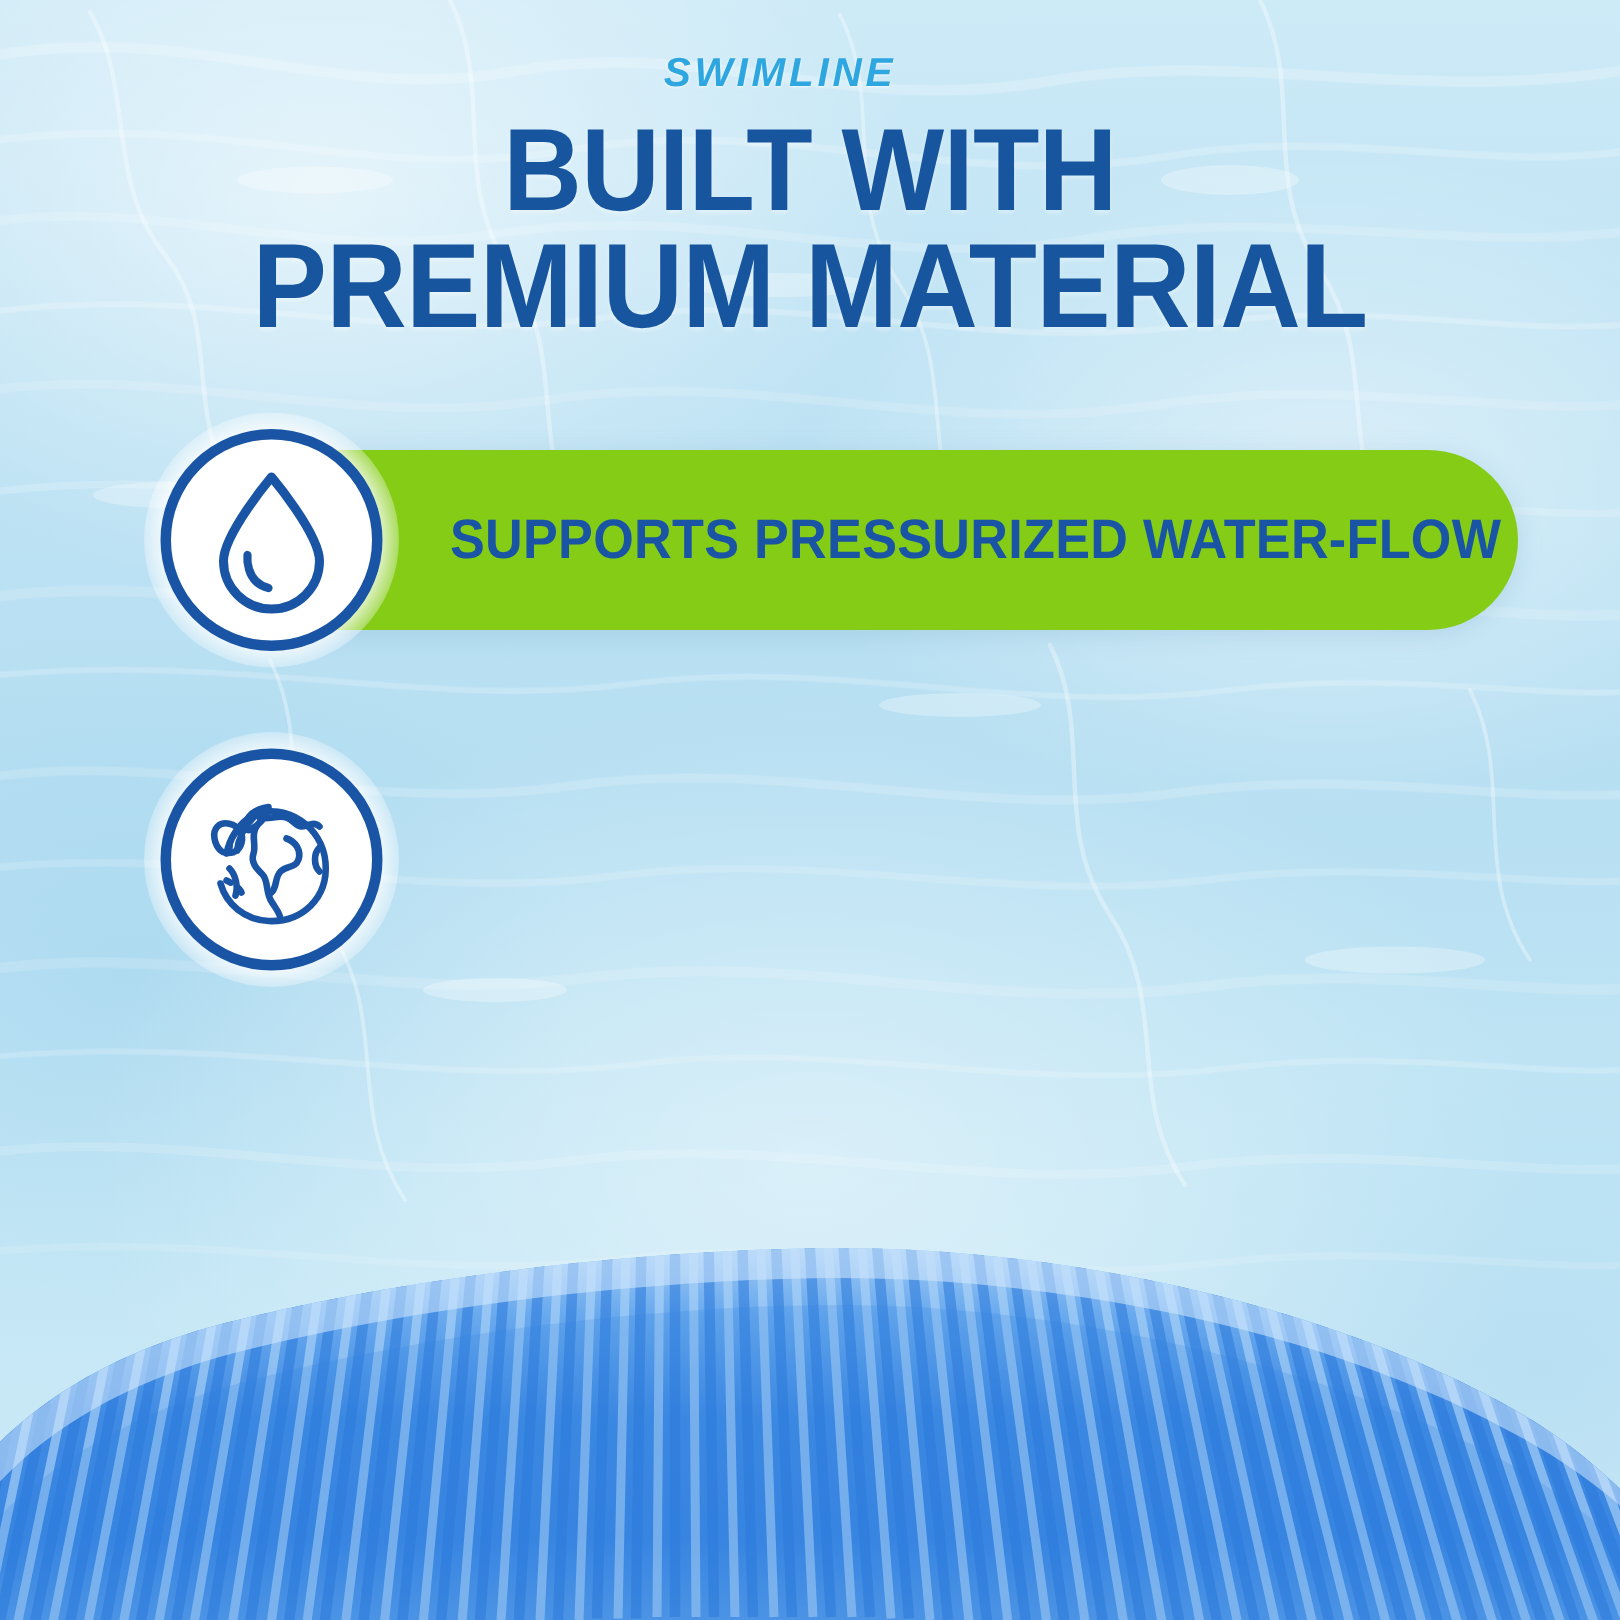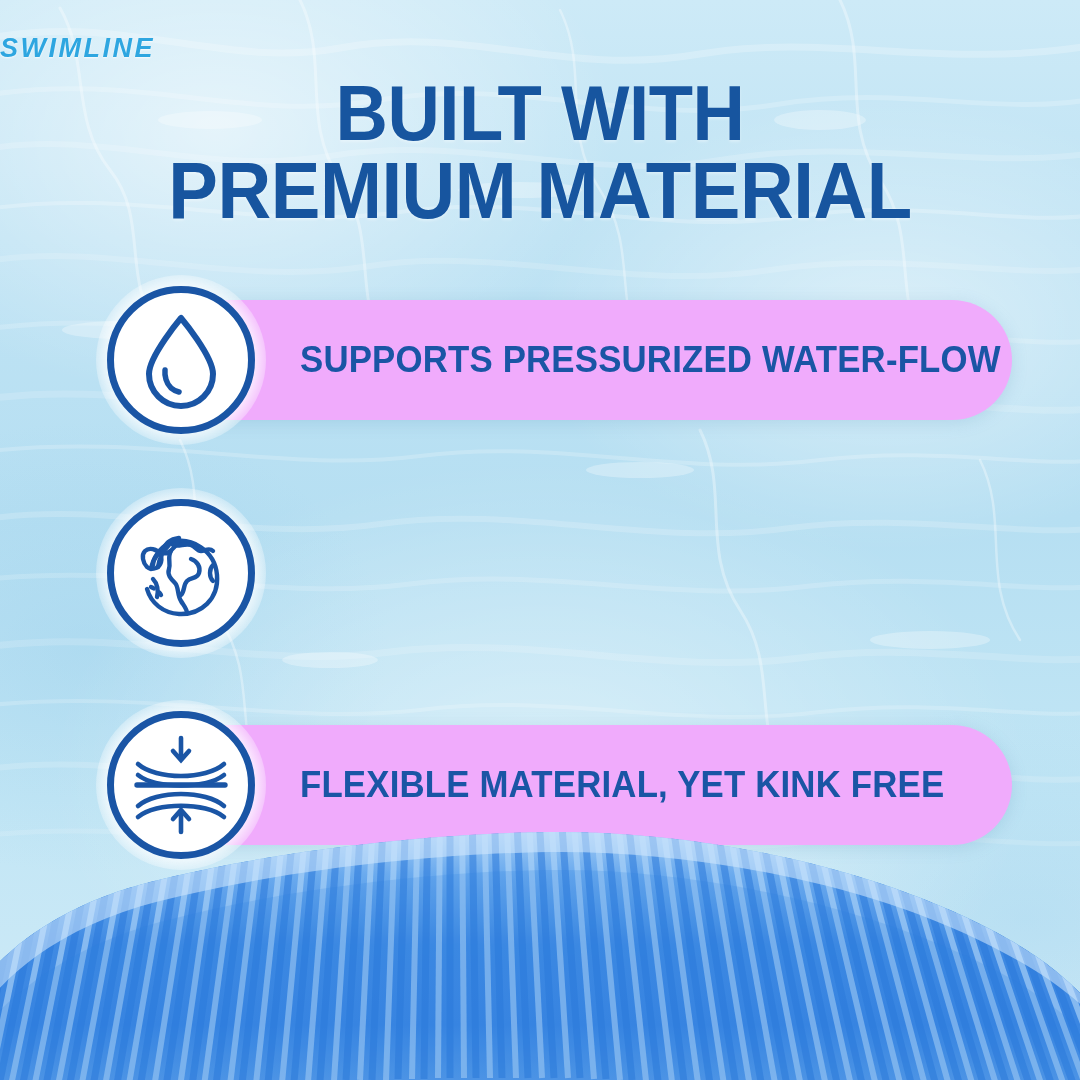--- a/index.html
+++ b/index.html
@@ -42,20 +42,21 @@
     opacity: .85;
   }
   .caustics svg { display:block; width:100%; height:100%; }
 
   
   .logo {
     position: absolute;
     top: 33px;
     left: 0;
     width: 1040px;
+    text-align: center;
     font-size: 27px;
     font-weight: bold;
     font-style: italic;
     letter-spacing: 2.5px;
     color: #2ea6e0;
     text-shadow: 0 1px 2px rgba(255,255,255,.75);
   }
 
   
   .headline {
@@ -85,21 +86,21 @@
   .feature-row.r1 { top: 275px; }
   .feature-row.r2 { top: 488px; }
   .feature-row.r3 { top: 700px; }
 
   .pill {
     position: absolute;
     left: 24px;
     top: 25px;
     width: 892px;
     height: 120px;
-    background: #f0abfc;
+    background: #84cc16;
     border-radius: 60px;
     box-shadow: 0 3px 16px rgba(90,150,185,.22);
   }
   .pill-label {
     position: absolute;
     left: 180px;
     right: 34px;
     top: 0;
     height: 120px;
     display: flex;
@@ -235,41 +236,20 @@
           <path d="M18 46 C14 42 12 34 16 30 C20 26 28 28 31 33 C34 38 32 45 27 47 C24 48 20 48 18 46 Z"></path>
           <path d="M30 32 C26 36 24 40 24 44"></path>
           <path d="M34 30 C36 22 42 18 50 17 C48 24 44 29 38 32 C36 33 35 32 34 30 Z"></path>
           <path d="M40 24 C34 30 30 38 29 46"></path>
           <path d="M22 66 C26 68 30 70 32 74" stroke-dasharray="3 7"></path>
         </g>
       </svg>
     </div>
   </div>
 
-  <div class="feature-row r3">
-    <div class="pill">
-      <div class="pill-label">FLEXIBLE MATERIAL, YET KINK FREE</div>
-    </div>
-    <div class="icon-halo"></div>
-    <div class="icon-circle">
-      <svg width="106" height="106" viewBox="0 0 106 106" xmlns="http://www.w3.org/2000/svg">
-        <g fill="none" stroke="#1a55a5" stroke-width="4.6" stroke-linecap="round">
-          <path d="M53 6 L53 26"></path>
-          <path d="M45 19 L53 28 L61 19"></path>
-          <path d="M10 32 C28 48 78 48 96 32"></path>
-          <path d="M10 43 C28 57 78 57 96 43"></path>
-          <path d="M9 53 L97 53" stroke-width="5.4"></path>
-          <path d="M10 74 C28 58 78 58 96 74"></path>
-          <path d="M10 85 C28 70 78 70 96 85"></path>
-          <path d="M53 100 L53 80"></path>
-          <path d="M45 87 L53 78 L61 87"></path>
-        </g>
-      </svg>
-    </div>
-  </div>
 
   <div class="hose-layer">
     <svg width="1080" height="310" viewBox="0 0 1080 310" xmlns="http://www.w3.org/2000/svg">
       <defs>
         <linearGradient id="hoseBody" x1="0" y1="0" x2="0" y2="1">
           <stop offset="0%" stop-color="#9ec9f4"></stop>
           <stop offset="16%" stop-color="#6aaaee"></stop>
           <stop offset="42%" stop-color="#3f8ae3"></stop>
           <stop offset="72%" stop-color="#3a86e2"></stop>
           <stop offset="100%" stop-color="#5c9fe9"></stop>

